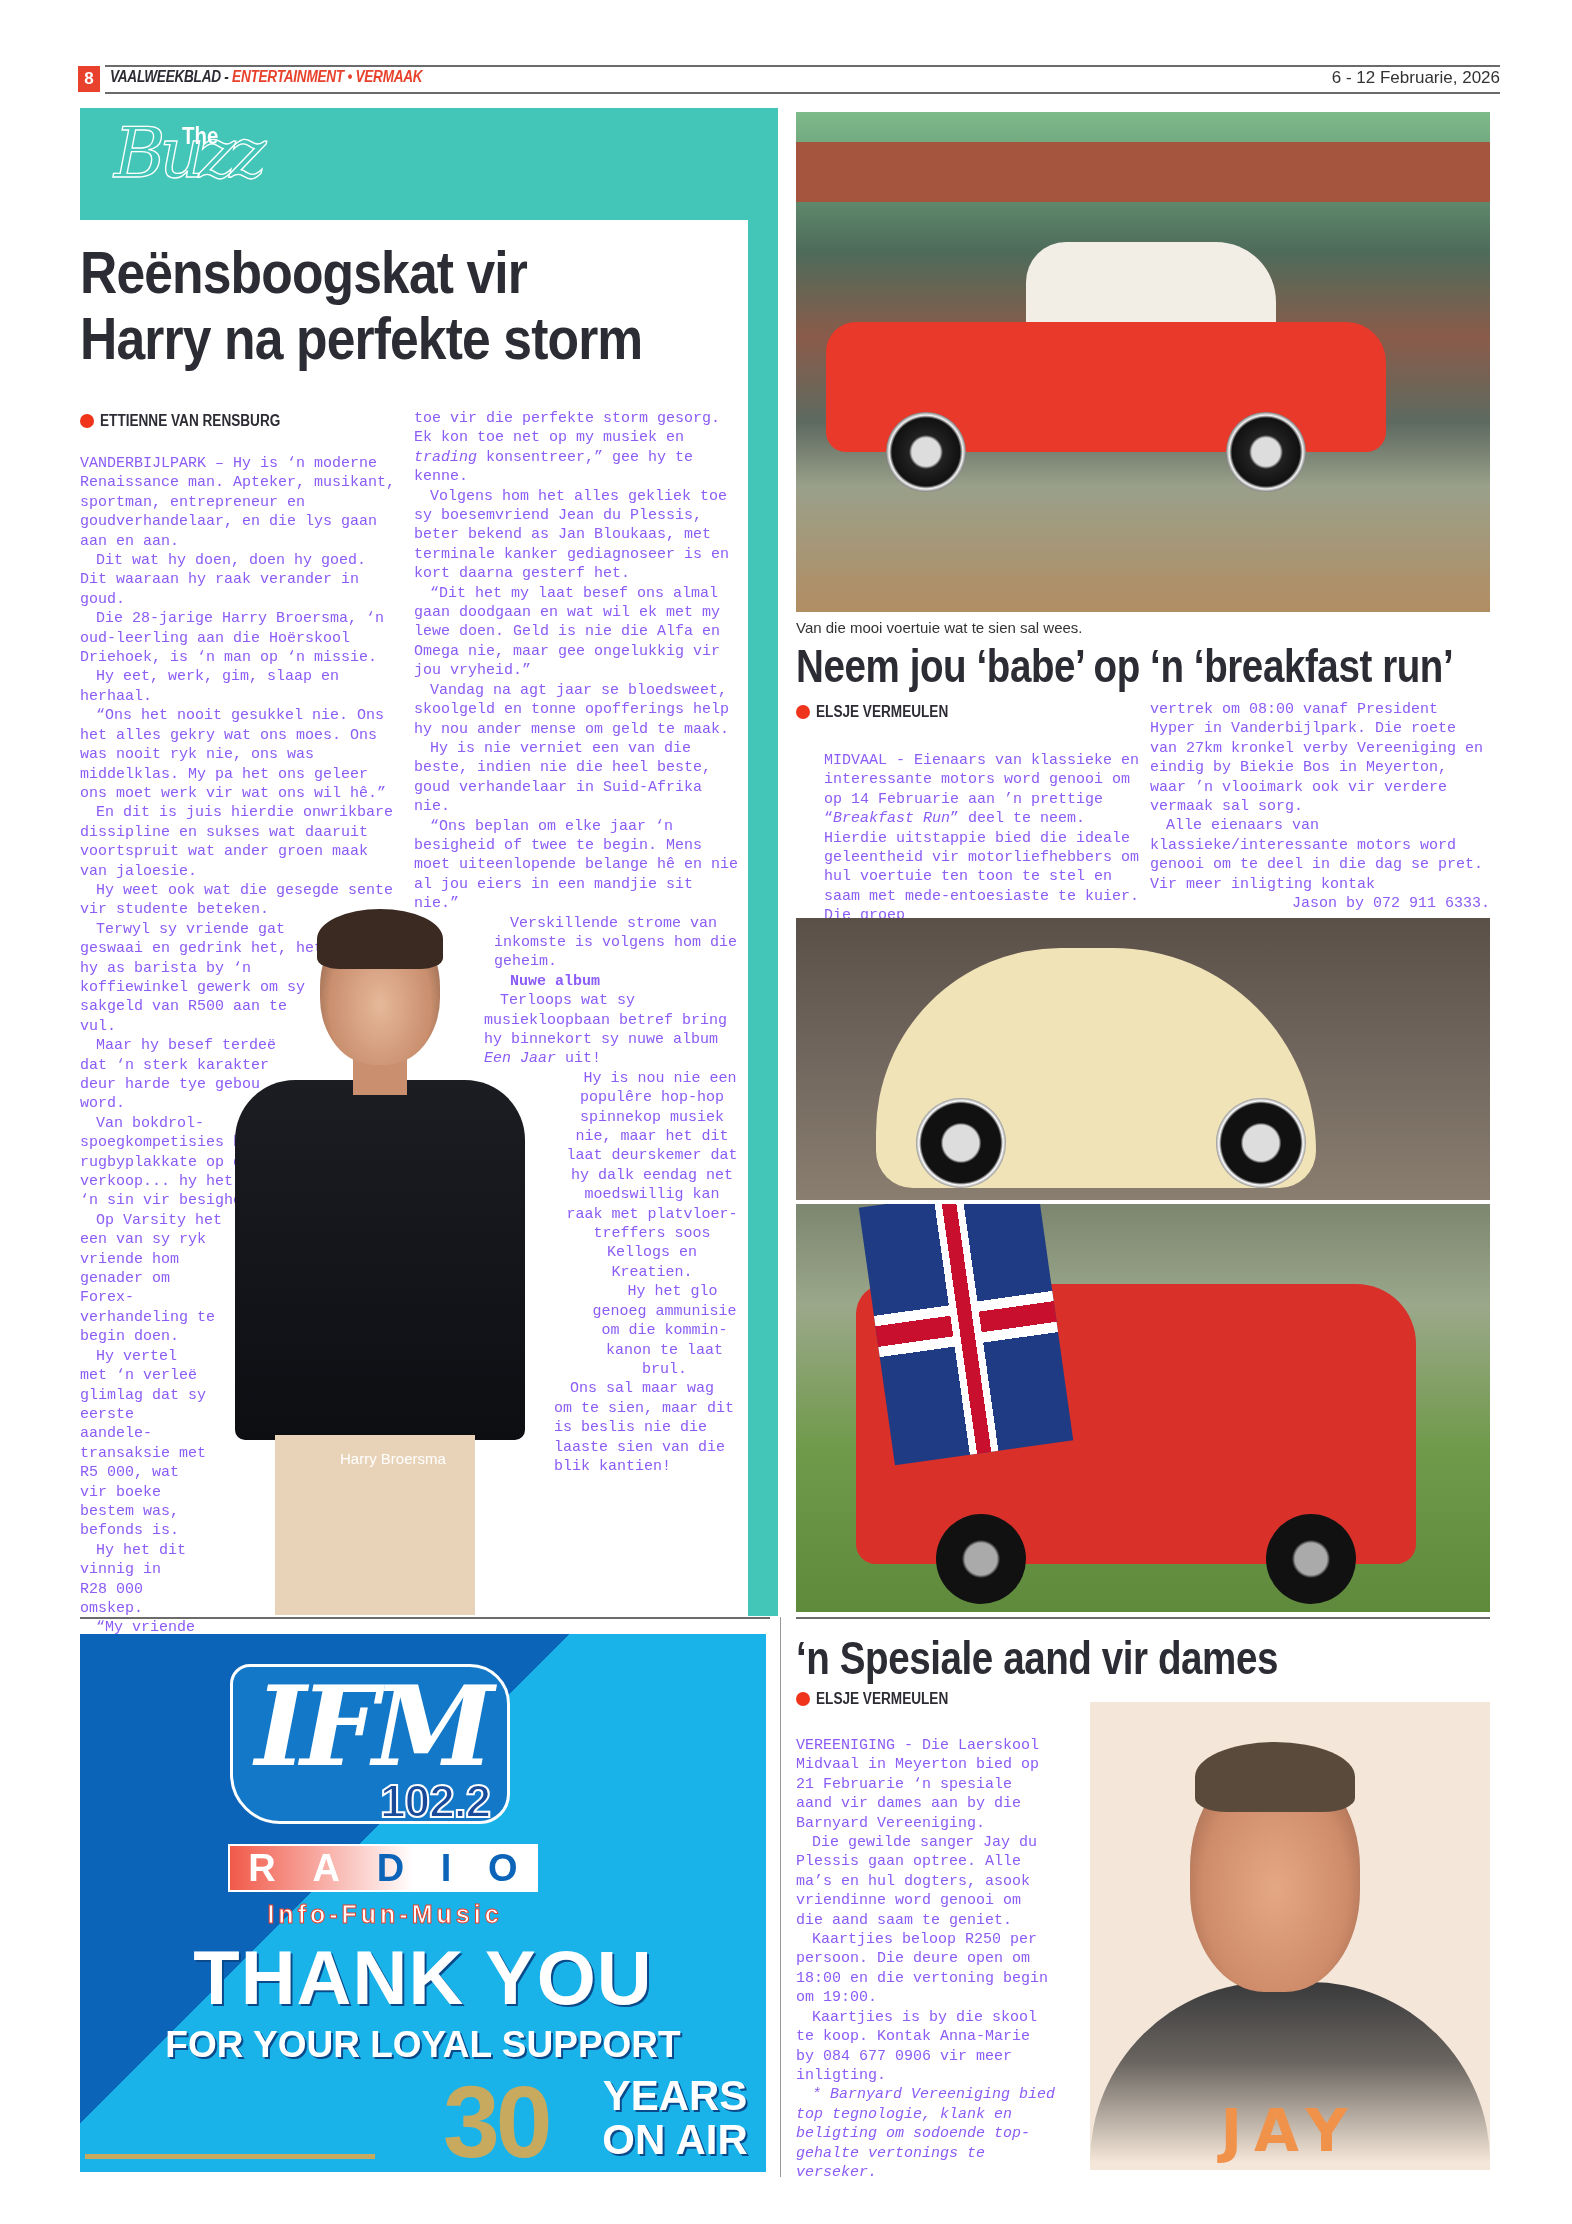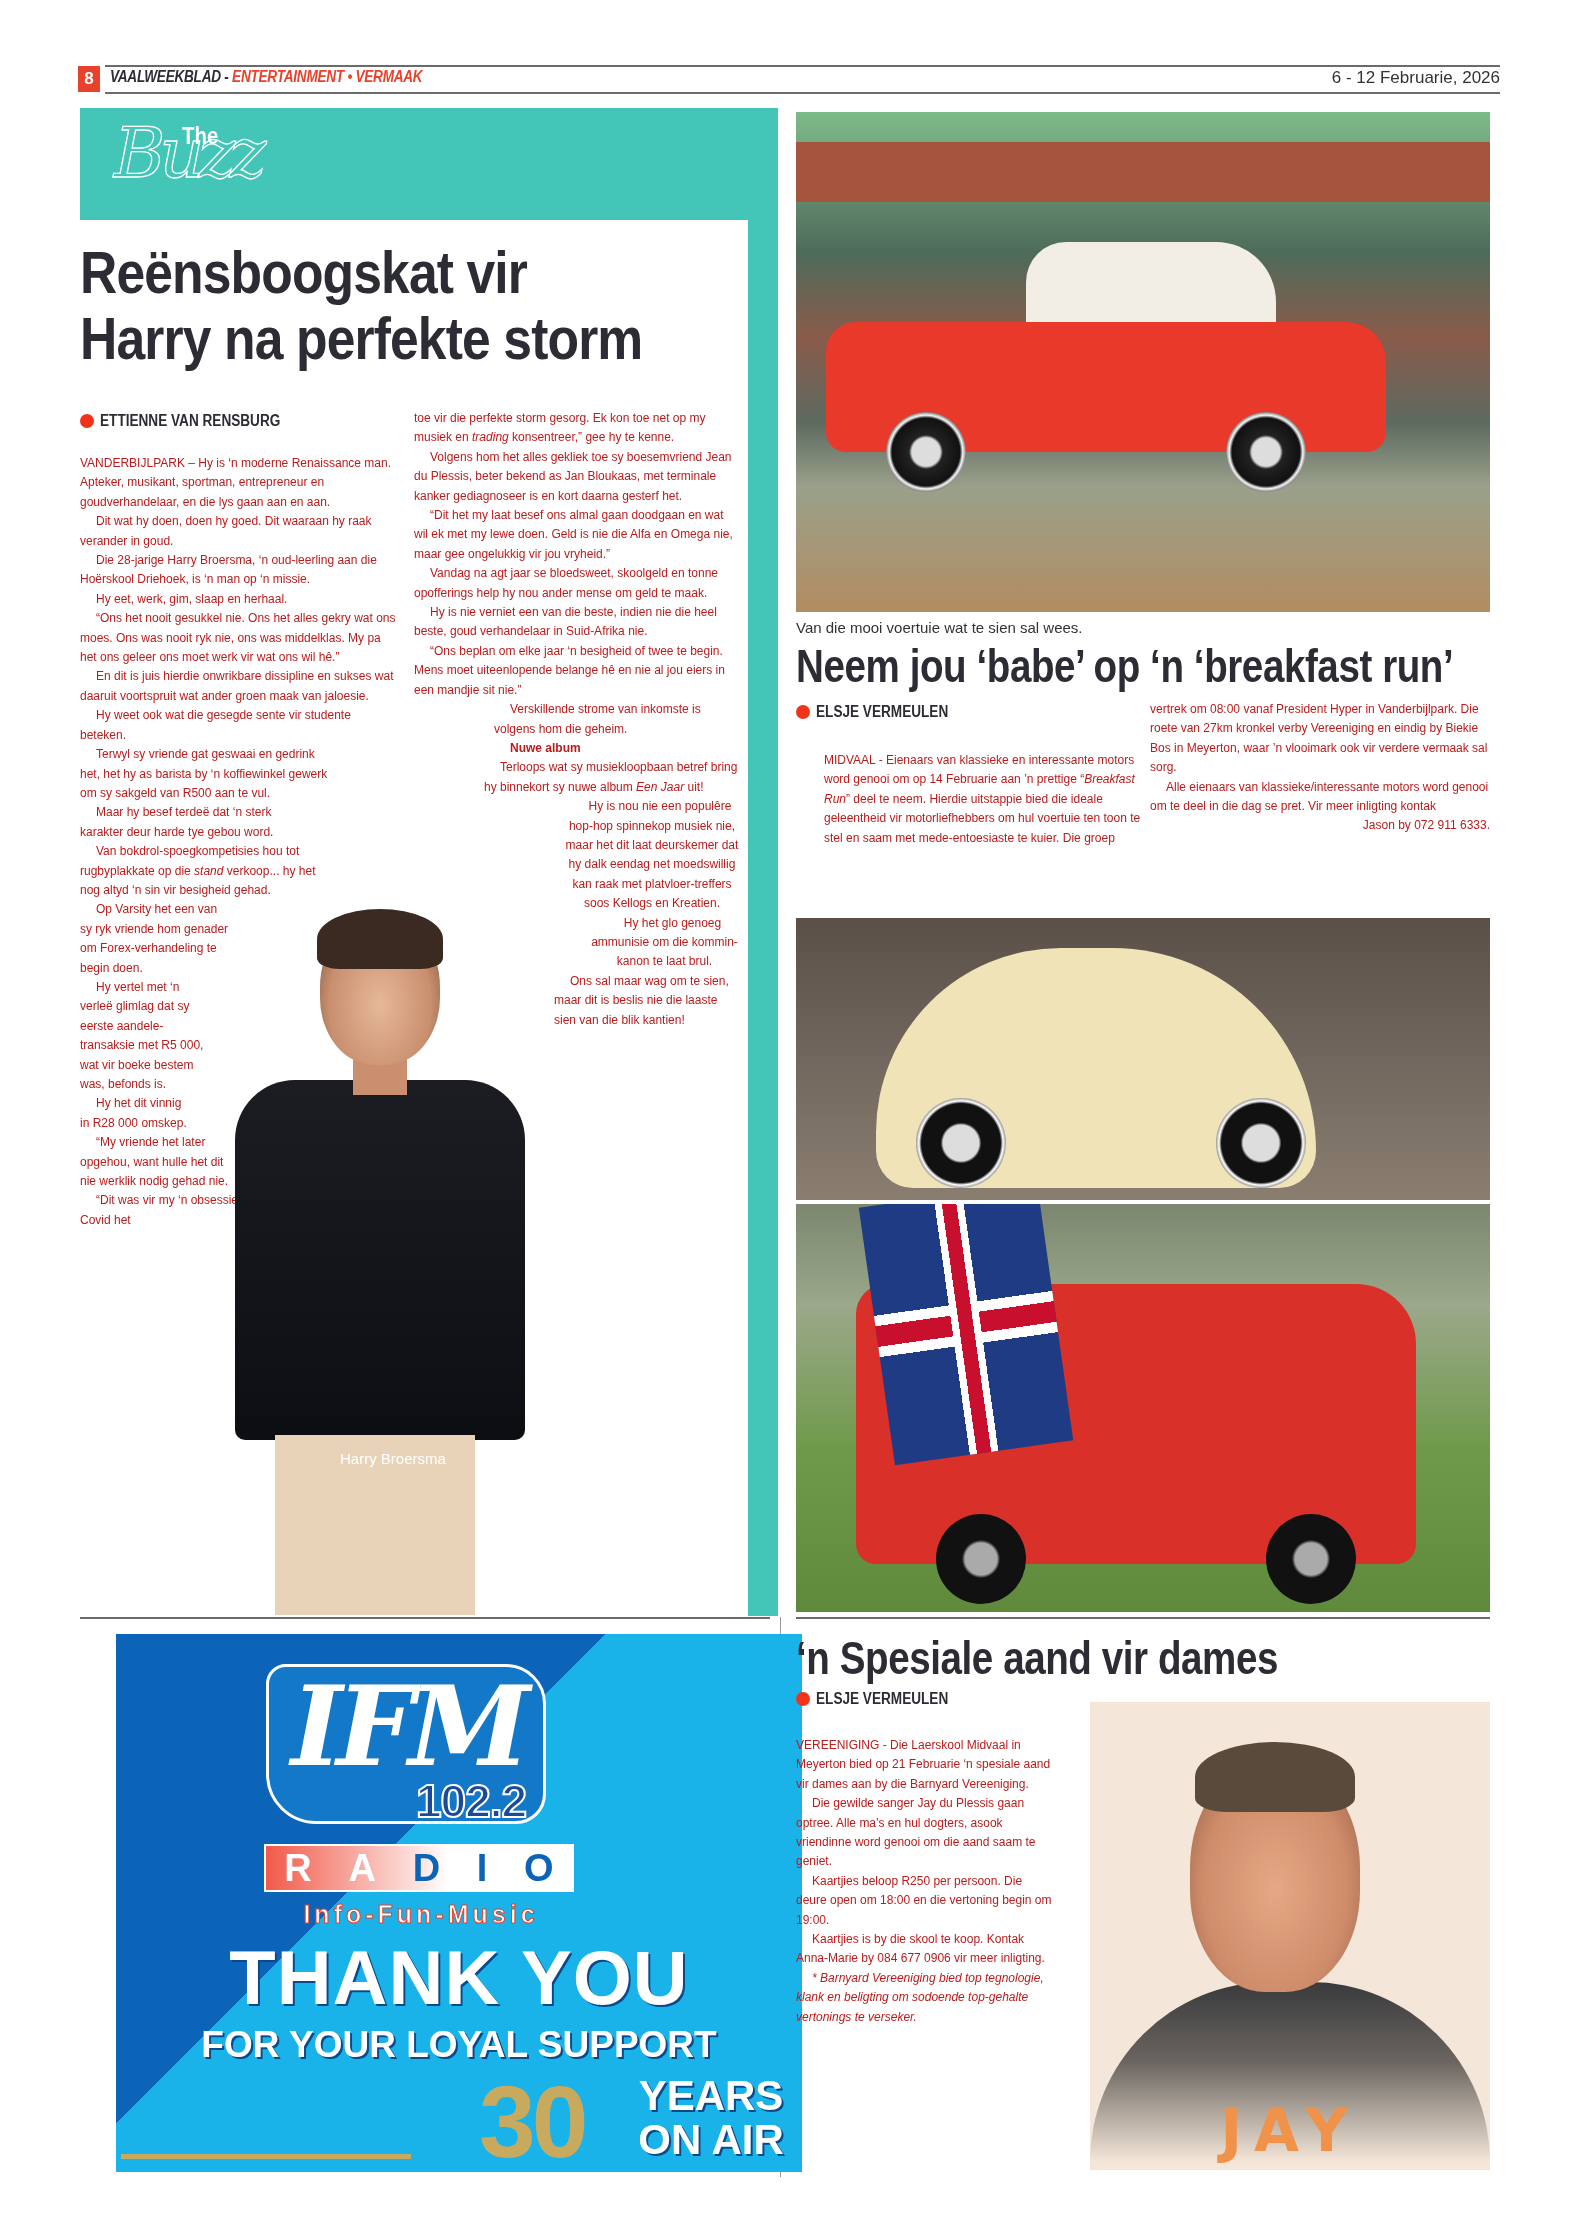--- a/index.html
+++ b/index.html
@@ -28,21 +28,21 @@
 
   .headline-main { position: absolute; left: 80px; top: 240px; width: 660px; font-family: "Liberation Sans", sans-serif;
                    font-weight: bold; font-size: 60px; line-height: 66px; color: #2c2c34; letter-spacing: -1px;
                    transform: scaleX(0.86); transform-origin: left; }
 
   .byline { font-family: "Liberation Sans", sans-serif; font-weight: bold; font-size: 16px; color: #2c2c34;
             display: flex; align-items: center; gap: 6px; }
   .byline .dot { width: 14px; height: 14px; border-radius: 50%; background: #f0341c; display: inline-block; flex: none; }
   .byline .name { display: inline-block; transform: scaleX(0.85); transform-origin: left; white-space: nowrap; }
 
-  .body-text { font-family: Liberation Sans, sans-serif; font-size: 12px; line-height: 19.4px; color: #b91c1c; }
+  .body-text { font-family: Liberation Mono, monospace; font-size: 15px; line-height: 19.4px; color: #8b5cf6; }
   .body-text p { text-indent: 16px; }
   .body-text p.first { text-indent: 0; }
   .body-text em { font-style: italic; }
   .body-text .subhead { font-weight: bold; text-indent: 16px; }
 
   .col1 { position: absolute; left: 80px; top: 454px; width: 320px; }
   .col2 { position: absolute; left: 414px; top: 409px; width: 326px; }
   .byline-main { position: absolute; left: 80px; top: 412px; }
 
   
@@ -88,21 +88,21 @@
   .car-col1 { position: absolute; left: 824px; top: 751px; width: 330px; }
   .car-col2 { position: absolute; left: 1150px; top: 700px; width: 340px; }
   .car-col2 p.end { text-align: right; }
 
   .divider-bottom-left { position: absolute; left: 80px; top: 1617px; width: 690px; height: 2px; background: #6b6b6b; }
   .divider-bottom-right { position: absolute; left: 796px; top: 1617px; width: 694px; height: 2px; background: #6b6b6b; }
   .vert-divider { position: absolute; left: 780px; top: 1617px; width: 1px; height: 560px; background: #999; }
 
   
   .ad { position: absolute; left: 80px; top: 1634px; width: 686px; height: 538px; overflow: hidden;
-        background: linear-gradient(135deg, #0b64b8 0%, #0b64b8 40%, #19b3ea 40%, #19b3ea 100%); margin-left: 36px; }
+        background: linear-gradient(135deg, #0b64b8 0%, #0b64b8 40%, #19b3ea 40%, #19b3ea 100%); }
   .ad .logo-box { position: absolute; left: 150px; top: 30px; width: 280px; height: 160px; background: #1478c8;
                   border: 3px solid #fff; border-radius: 20px 40px 30px 50px; }
   .ad .logo-ifm { position: absolute; left: 175px; top: 28px; font-family: "DejaVu Serif", serif; font-weight: bold; font-size: 110px;
                   color: #fff; letter-spacing: -6px; font-style: italic; }
   .ad .logo-freq { position: absolute; left: 300px; top: 140px; font-family: "Liberation Sans", sans-serif; font-weight: bold; font-size: 46px;
                    color: #1a4a9a; -webkit-text-stroke: 2px #fff; letter-spacing: -1px; }
   .ad .radio-bar { position: absolute; left: 148px; top: 210px; width: 310px; height: 48px; background: linear-gradient(90deg,#f15a4a,#fff 60%); border: 2px solid #fff;
                    display: flex; justify-content: space-around; align-items: center; font-family: "Liberation Sans", sans-serif; font-weight: bold; font-size: 38px; color: #fff; }
   .ad .radio-bar span { -webkit-text-stroke: 0; }
   .ad .radio-bar span:nth-child(n+3) { color: #0b64b8; }

